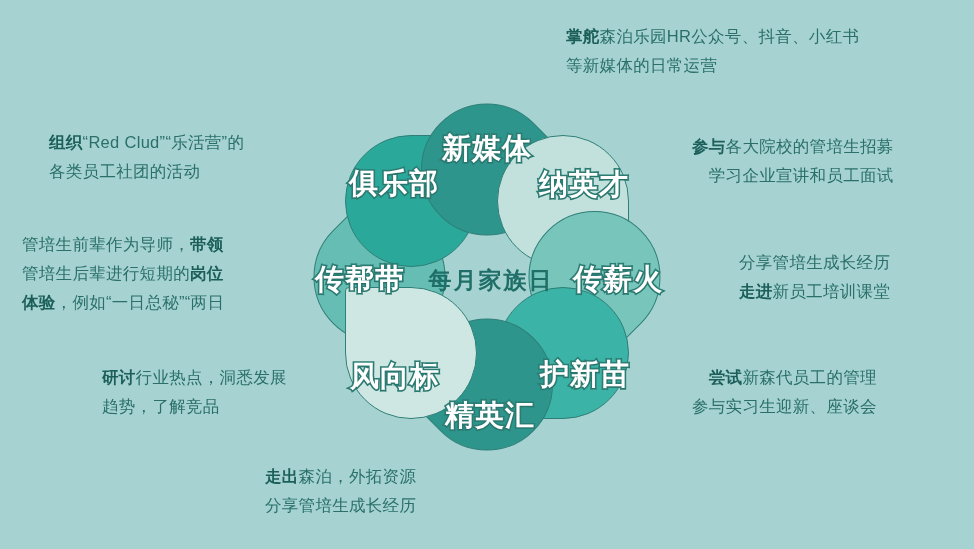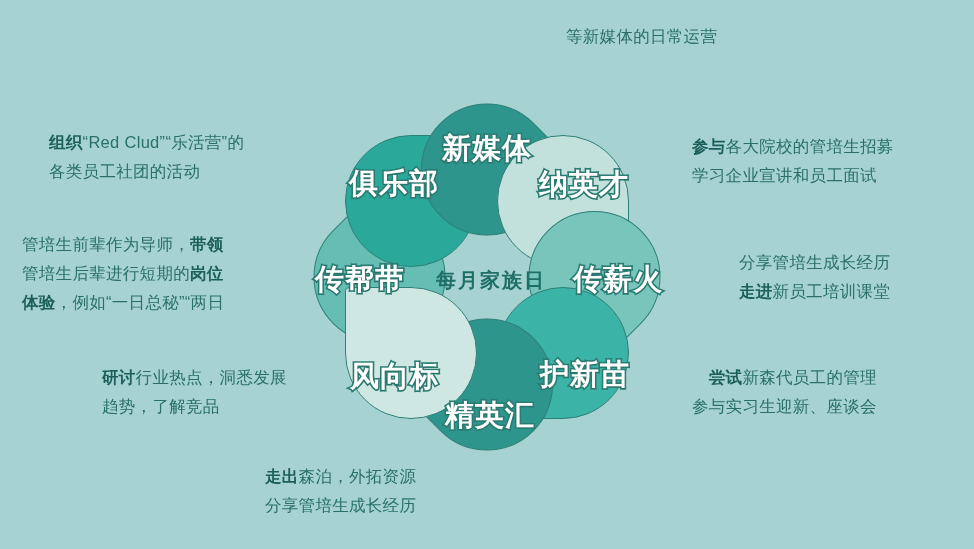--- a/index.html
+++ b/index.html
@@ -88,41 +88,41 @@
   .lbl-bottom   { left: 50%; top: 50%; transform: translate(-50%,-50%) translate(  3px, 139px); }
   .lbl-botleft  { left: 50%; top: 50%; transform: translate(-50%,-50%) translate(-92px, 100px); }
   .lbl-left     { left: 50%; top: 50%; transform: translate(-50%,-50%) translate(-127px,  3px); }
   .lbl-topleft  { left: 50%; top: 50%; transform: translate(-50%,-50%) translate(-93px, -93px); }
 
   #center-label {
     position: absolute;
     left: 50%;
     top: 50%;
     transform: translate(-50%, -50%) translate(4px, 3px);
-    font-size: 20px;
+    font-size: 23px;
     font-weight: bold;
     color: #1f6f68;
     letter-spacing: 2px;
     white-space: nowrap;
   }
 
   
   .note {
     position: absolute;
     font-size: 16.5px;
     line-height: 1.75;
     color: #2a6f6a;
     letter-spacing: 0.3px;
     white-space: nowrap;
   }
   .note b { font-weight: bold; color: #1c5f5a; }
   .note .ln { display: block; }
 
   .n-top-right    { left: 566px; top: 22px;  }
-  .n-right-upper  { left: 692px; top: 132px; }
+  .n-right-upper  { left: 692px; top: 132px; text-align: right; }
   .n-right-mid    { left: 739px; top: 248px; }
   .n-right-lower  { left: 692px; top: 363px; text-align: right; }
   .n-bottom       { left: 265px; top: 462px; }
   .n-left-lower   { left: 95px;  top: 363px; margin-left: 7px; }
   .n-left-mid     { left: 22px;  top: 230px; }
   .n-left-upper   { left: 49px;  top: 128px; }
 </style>
 </head>
 <body>
 
@@ -149,20 +149,21 @@
       <span class="lbl-bottom">精英汇</span>
       <span class="lbl-botleft">风向标</span>
       <span class="lbl-left">传帮带</span>
       <span class="lbl-topleft">俱乐部</span>
     </div>
 
     <div id="center-label" style="color: rgb(31, 111, 104);">每月家族日</div>
   </div>
 
   <div class="note n-top-right">
+      <span class="ln"><b>掌舵</b>森泊乐园HR公众号、抖音、小红书</span>
       <span class="ln">等新媒体的日常运营</span>
     </div>
   <div class="note n-right-upper">
       <span class="ln"><b>参与</b>各大院校的管培生招募</span>
       <span class="ln">学习企业宣讲和员工面试</span>
     </div>
   <div class="note n-right-mid">
       <span class="ln">分享管培生成长经历</span>
       <span class="ln"><b>走进</b>新员工培训课堂</span>
     </div>

